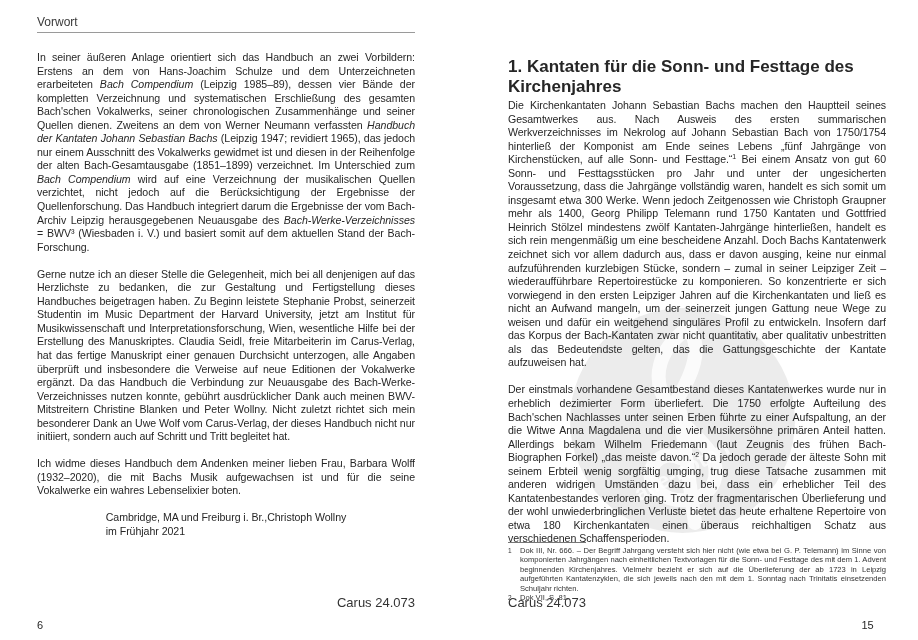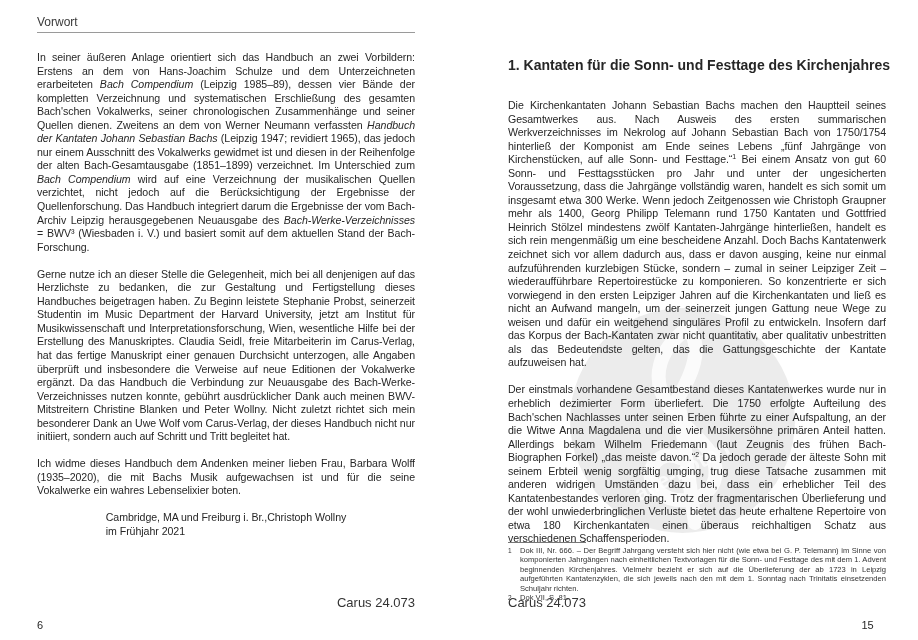--- a/index.html
+++ b/index.html
@@ -19,21 +19,21 @@
   .text-block {
     position: absolute; width: 378px; font-size: 10.6px; line-height: 13.55px;
     text-align: justify; hyphens: manual; letter-spacing: -0.05px;
   }
   .text-block p { margin: 0 0 13.5px 0; }
   #left-body { left: 37px; top: 51px; }
   #right-body { left: 49px; top: 99px; }
 
   .chapter-title {
     position: absolute; left: 49px; top: 57px; width: 390px;
-    font-size: 14px; font-weight: bold; color: #262626;
+    font-size: 17px; font-weight: bold; color: #262626;
   }
   .signature { display: flex; justify-content: center; }
   sup { font-size: 7px; line-height: 0; vertical-align: 4px; }
 
   .footnote-rule { position: absolute; left: 49px; top: 542px; width: 78px; border-top: 1px solid #777; }
   .footnotes {
     position: absolute; left: 49px; top: 546px; width: 378px;
     font-size: 7.6px; line-height: 9.4px; text-align: justify; color: #333;
   }
   .footnote { display: flex; }
@@ -63,21 +63,21 @@
 </style>
 </head>
 <body>
 
 <div class="page" id="page-left">
   <div class="running-head">Vorwort</div>
 
   <div class="text-block" id="left-body">
     <p><span>In seiner äußeren Anlage orientiert sich das Handbuch an zwei Vorbildern: Erstens an dem von Hans-Joachim Schulze und dem Unterzeichneten erarbeiteten </span><i>Bach Compendium</i><span> (Leipzig 1985–89), dessen vier Bände der kompletten Verzeich­nung und systematischen Erschließung des gesamten Bach'schen Vokalwerks, seiner chronologischen Zusammenhänge und seiner Quellen dienen. Zweitens an dem von Werner Neumann verfassten </span><i>Handbuch der Kantaten Johann Sebastian Bachs</i><span> (Leipzig 1947; revidiert 1965), das jedoch nur einem Ausschnitt des Vokal­werks gewidmet ist und diesen in der Reihenfolge der alten Bach-Gesamtausgabe (1851–1899) verzeichnet. Im Unterschied zum </span><i>Bach Compendium</i><span> wird auf eine Verzeichnung der musikalischen Quellen verzichtet, nicht jedoch auf die Berück­sichtigung der Ergebnisse der Quellenforschung. Das Handbuch integriert darum die Ergebnisse der vom Bach-Archiv Leipzig herausgegebenen Neuausgabe des </span><i>Bach-Werke-Verzeichnisses</i><span> = BWV³ (Wiesbaden i. V.) und basiert somit auf dem aktuellen Stand der Bach-Forschung.</span></p>
     <p>Gerne nutze ich an dieser Stelle die Gelegenheit, mich bei all denjenigen auf das Herzlichste zu bedanken, die zur Gestaltung und Fertigstellung dieses Handbuches beigetragen haben. Zu Beginn leistete Stephanie Probst, seinerzeit Studentin im Music Department der Harvard University, jetzt am Institut für Musikwissenschaft und Interpretationsforschung, Wien, wesentliche Hilfe bei der Erstellung des Manuskriptes. Claudia Seidl, freie Mitarbeiterin im Carus-Verlag, hat das fertige Manuskript einer genauen Durchsicht unterzogen, alle Angaben überprüft und insbesondere die Verweise auf neue Editionen der Vokalwerke ergänzt. Da das Handbuch die Verbindung zur Neuausgabe des Bach-Werke-Verzeichnisses nutzen konnte, gebührt ausdrücklicher Dank auch meinen BWV-Mitstreitern Christine Blanken und Peter Wollny. Nicht zuletzt richtet sich mein besonderer Dank an Uwe Wolf vom Carus-Verlag, der dieses Handbuch nicht nur initiiert, sondern auch auf Schritt und Tritt begleitet hat.</p>
-    <p>Ich widme dieses Handbuch dem Andenken meiner lieben Frau, Barbara Wolff (1935–2020), die mit Bachs Musik aufgewachsen ist und für die seine Vokalwerke ein wahres Lebenselixier boten.</p>
+    <p>Ich widme dieses Handbuch dem Andenken meiner lieben Frau, Barbara Wolff (1932–2020), die mit Bachs Musik aufgewachsen ist und für die seine Vokalwerke ein wahres Lebenselixier boten.</p>
     <div class="signature">
       <div>
         <div>Cambridge, MA und Freiburg i. Br.,</div>
         <div>im Frühjahr 2021</div>
       </div>
       <div>Christoph Wollny</div>
     </div>
   </div>
 
   <div class="folio" id="left-folio">6</div>

